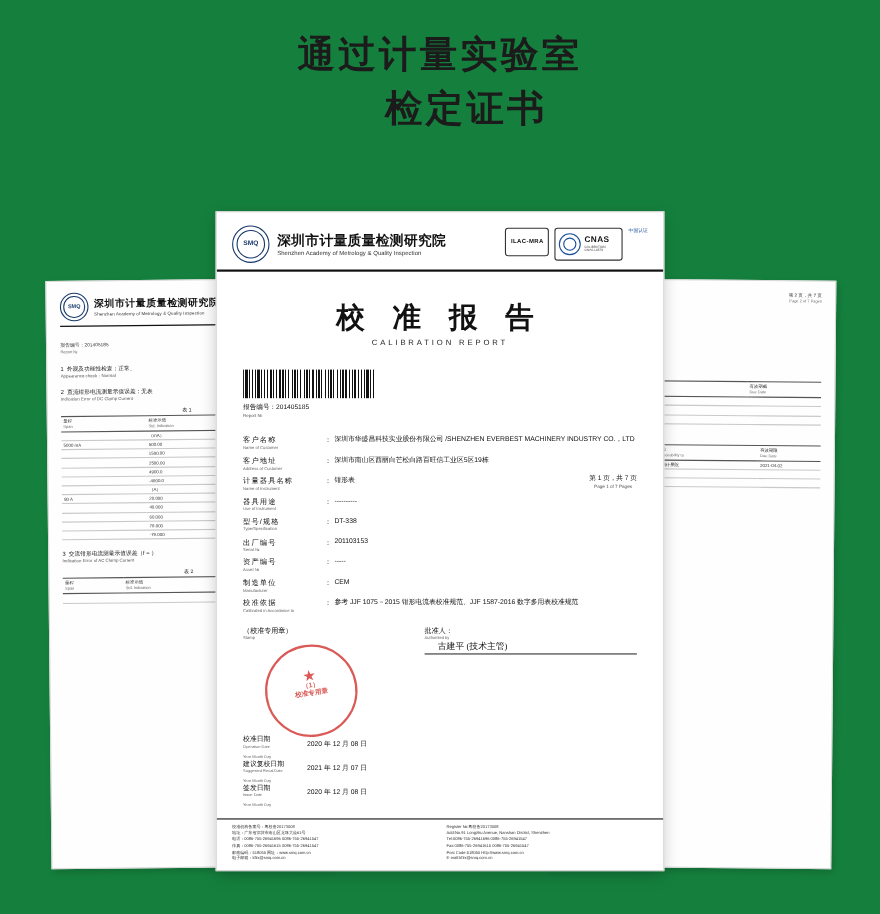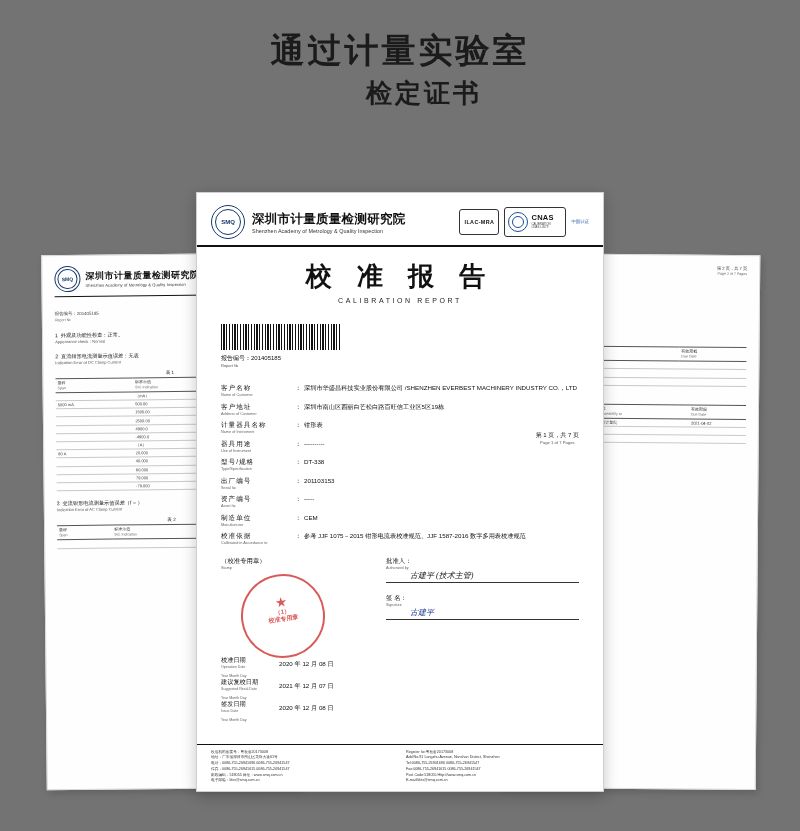--- a/index.html
+++ b/index.html
@@ -6,34 +6,34 @@
   html, body {
     margin: 0; padding: 0;
     width: 800px; height: 831px;
     background: #ffffff;
     font-family: "Liberation Sans", sans-serif;
     overflow: hidden;
   }
   .page {
     position: relative;
     width: 800px; height: 831px;
-    background: #737373;
+    background: #15803d;
   }
   
   .headline {
     position: absolute;
     top: 26px; left: 0; width: 800px;
     text-align: center;
     color: #1b1b1b;
     font-weight: bold;
     letter-spacing: 3px;
     line-height: 1.45;
   }
   .headline .l1 { font-size: 34px; display: block; }
-  .headline .l2 { font-size: 26px; display: block; padding-left: 48px; }
+  .headline .l2 { font-size: 34px; display: block; padding-left: 48px; }
 
   
   .stage { position: absolute; top: 160px; left: 0; width: 800px; height: 660px; }
 
   
   .doc-left {
     position: absolute;
     left: 44px; top: 94px;
     width: 255px; height: 535px;
     background: #fefefe;
@@ -122,21 +122,21 @@
   .md-head-left { display: flex; align-items: center; gap: 7px; }
   .md-seal {
     width: 34px; height: 34px; border-radius: 50%;
     border: 1.3px solid #17386a; position: relative; flex: none;
     display: flex; align-items: center; justify-content: center;
     color: #17386a; font-weight: bold; font-size: 6px;
   }
   .md-seal::after { content: ""; position: absolute; inset: 3px; border-radius: 50%; border: 0.8px solid #17386a; }
   .md-org-cn { font-size: 12.5px; font-weight: bold; color: #111; letter-spacing: 0.3px; }
   .md-org-en { font-size: 5.4px; color: #333; letter-spacing: 0.05px; }
-  .md-head-right { display: flex; align-items: center; gap: 5px; }
+  .md-head-right { display: flex; gap: 5px; }
   .ilac-badge {
     width: 40px; height: 26px; border-radius: 3px;
     border: 1px solid #333; display: flex; align-items: center; justify-content: center;
     font-size: 5.4px; font-weight: bold; color: #111; letter-spacing: .4px;
     background: #fff;
   }
   .cnas-badge {
     width: 62px; height: 30px; border: 1px solid #333; border-radius: 3px;
     display: flex; align-items: center; gap: 3px; padding: 0 3px; background: #fff;
   }
@@ -144,21 +144,21 @@
     width: 20px; height: 20px; border-radius: 50%; border: 1.4px solid #1c4f9c;
     flex: none; position: relative;
   }
   .cnas-ring::after { content: ""; position: absolute; inset: 3px; border-radius: 50%; border: 1px solid #1c4f9c; }
   .cnas-txt { line-height: 1.15; }
   .cnas-txt .b { font-size: 7.5px; font-weight: bold; color: #111; letter-spacing: .3px; }
   .cnas-txt .s { font-size: 2.9px; color: #444; }
   .cn-mark { text-align: center; line-height: 1.2; }
   .cn-mark .a { font-size: 4.4px; color: #1c4f9c; }
 
-  .md-title { text-align: center; margin-top: 12px; }
+  .md-title { text-align: center; margin-top: 24px; }
   .md-title .cn { font-size: 26px; font-weight: bold; letter-spacing: 9px; color: #111; }
   .md-title .en { font-size: 7px; letter-spacing: 2.6px; color: #222; margin-top: 3px; }
 
   .barcode-wrap { margin: 20px 0 0 24px; }
   .barcode {
     width: 120px; height: 26px;
     background: repeating-linear-gradient(90deg,
       #111 0px, #111 1px, #fff 1px, #fff 2px,
       #111 2px, #111 4px, #fff 4px, #fff 5px,
       #111 5px, #111 6px, #fff 6px, #fff 8px,
@@ -204,22 +204,22 @@
   .drow .lab .en { display: block; font-size: 3.6px; color: #666; }
   .drow .val { font-size: 6.2px; color: #111; }
   .ymd { font-size: 3.6px; color: #666; }
 
   .sig-right { flex: 1; }
   .srow { margin-bottom: 11px; }
   .srow .lab { font-size: 6.4px; color: #111; }
   .srow .lab .en { display: block; font-size: 3.7px; color: #666; }
   .sline { border-bottom: 0.8px solid #333; height: 13px; position: relative; }
   .sline .hand {
-    position: absolute; left: 24px; bottom: 1px;
-    font-family: "Liberation Serif", serif; font-style: italic;
+    position: absolute; left: 12px; bottom: 1px;
+    font-family: "Liberation Serif", serif; 
     font-size: 8px; color: #14328c;
   }
   .sline .hand.black { color: #111; }
 
   .md-foot {
     position: absolute; left: 0; bottom: 0; width: 100%;
     border-top: 1px solid #111;
     display: flex; padding: 5px 14px 7px 14px; gap: 12px;
   }
   .md-foot .col { flex: 1; }
@@ -594,26 +594,20 @@
           </div>
         </div>
 
         <div class="sig-right">
           <div class="srow">
             <div class="lab"><span>批准人：</span><span class="en">Authorized by</span></div>
             <div class="sline">
                 <span class="hand black">古建平 (技术主管)</span>
               </div>
           </div>
-          <div class="srow">
-            <div class="lab"><span>签 名：</span><span class="en">Signature</span></div>
-            <div class="sline">
-                <span class="hand">古建平</span>
-              </div>
-          </div>
         </div>
       </div>
 
       <div class="md-foot">
         <div class="col">
           <div class="l">校准机构备案号：粤校备20173008</div>
           <div class="l">地址：广东省深圳市南山区龙珠大道61号</div>
           <div class="l">电话：0086-755-26941696 0086-755-26941547</div>
           <div class="l">传真：0086-755-26941615 0086-755-26941547</div>
           <div class="l">邮政编码：518055   网址：www.smq.com.cn</div>

